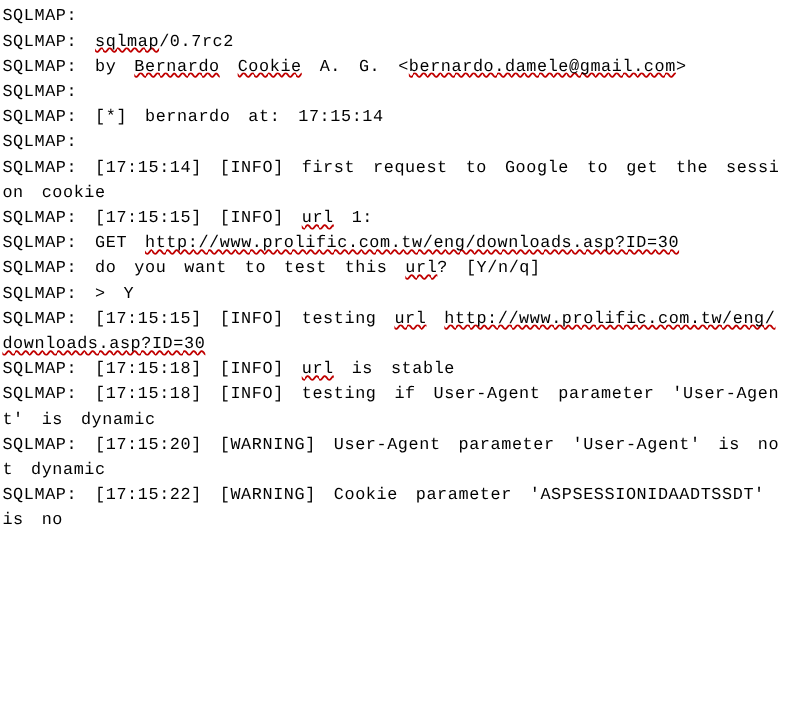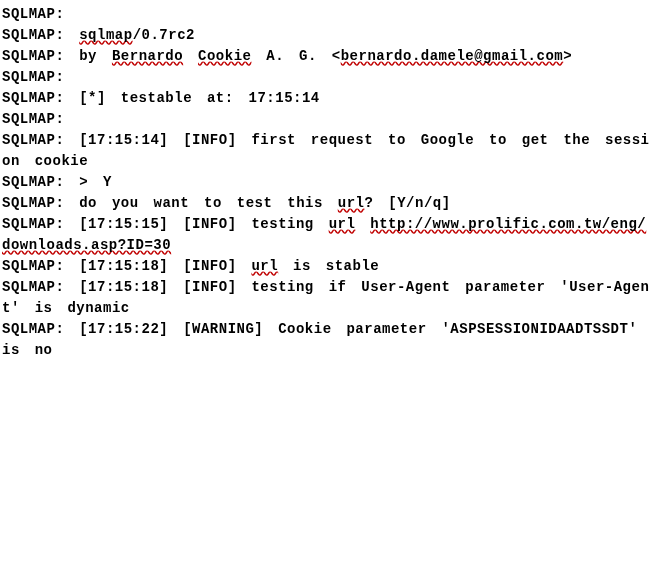--- a/index.html
+++ b/index.html
@@ -14,21 +14,20 @@
     word-spacing: 6px;
   }
   .terminal {
     padding: 4px 2px;
     width: 653px;
     box-sizing: border-box;
   }
   .line {
     white-space: normal;
     word-break: break-all;
-    font-weight: bold;
   }
   .prefix {
     white-space: nowrap;
   }
   .squig {
     text-decoration: underline wavy #c00000;
     text-decoration-skip-ink: none;
   }
 </style>
 </head>
@@ -47,56 +46,65 @@
 
   <div class="line">
     <span class="prefix">SQLMAP:</span><span> by </span><span class="squig">Bernardo</span><span> </span><span class="squig">Cookie</span><span> A. G.  &lt;</span><span class="squig">bernardo.damele@gmail.com</span><span>&gt;</span>
   </div>
 
   <div class="line">
     <span class="prefix">SQLMAP:</span>
   </div>
 
   <div class="line">
-    <span class="prefix">SQLMAP:</span><span> [*] testable at: 17:15:14</span>
+    <span class="prefix">SQLMAP:</span><span> [*] bernardo at: 17:15:14</span>
   </div>
 
   <div class="line">
     <span class="prefix">SQLMAP:</span>
   </div>
 
   <div class="line">
     <span class="prefix">SQLMAP:</span><span> [17:15:14] [INFO] first request to Google to get the session cookie</span>
   </div>
 
 
 
-
+  <div class="line">
+    <span class="prefix">SQLMAP:</span><span> [17:15:15] [INFO] </span><span class="squig">url</span><span> 1:</span>
+  </div>
 
   <div class="line">
-    <span class="prefix">SQLMAP:</span><span> &gt; Y</span>
+    <span class="prefix">SQLMAP:</span><span> GET </span><span class="squig">http://www.prolific.com.tw/eng/downloads.asp?ID=30</span>
   </div>
 
   <div class="line">
     <span class="prefix">SQLMAP:</span><span> do you want to test this </span><span class="squig">url</span><span>? [Y/n/q]</span>
+  </div>
+
+  <div class="line">
+    <span class="prefix">SQLMAP:</span><span> &gt; Y</span>
   </div>
 
   <div class="line">
     <span class="prefix">SQLMAP:</span><span> [17:15:15] [INFO] testing </span><span class="squig">url</span><span> </span><span class="squig">http://www.prolific.com.tw/eng/downloads.asp?ID=30</span>
   </div>
 
 
 
   <div class="line">
     <span class="prefix">SQLMAP:</span><span> [17:15:18] [INFO] </span><span class="squig">url</span><span> is stable</span>
   </div>
 
   <div class="line">
     <span class="prefix">SQLMAP:</span><span> [17:15:18] [INFO] testing if User-Agent parameter 'User-Agent' is dynamic</span>
   </div>
 
+  <div class="line">
+    <span class="prefix">SQLMAP:</span><span> [17:15:20] [WARNING] User-Agent parameter 'User-Agent' is not dynamic</span>
+  </div>
 
 
   <div class="line">
     <span class="prefix">SQLMAP:</span><span> [17:15:22] [WARNING] Cookie parameter 'ASPSESSIONIDAADTSSDT' is no</span>
   </div>
 
 </div>
 
 </body></html>

